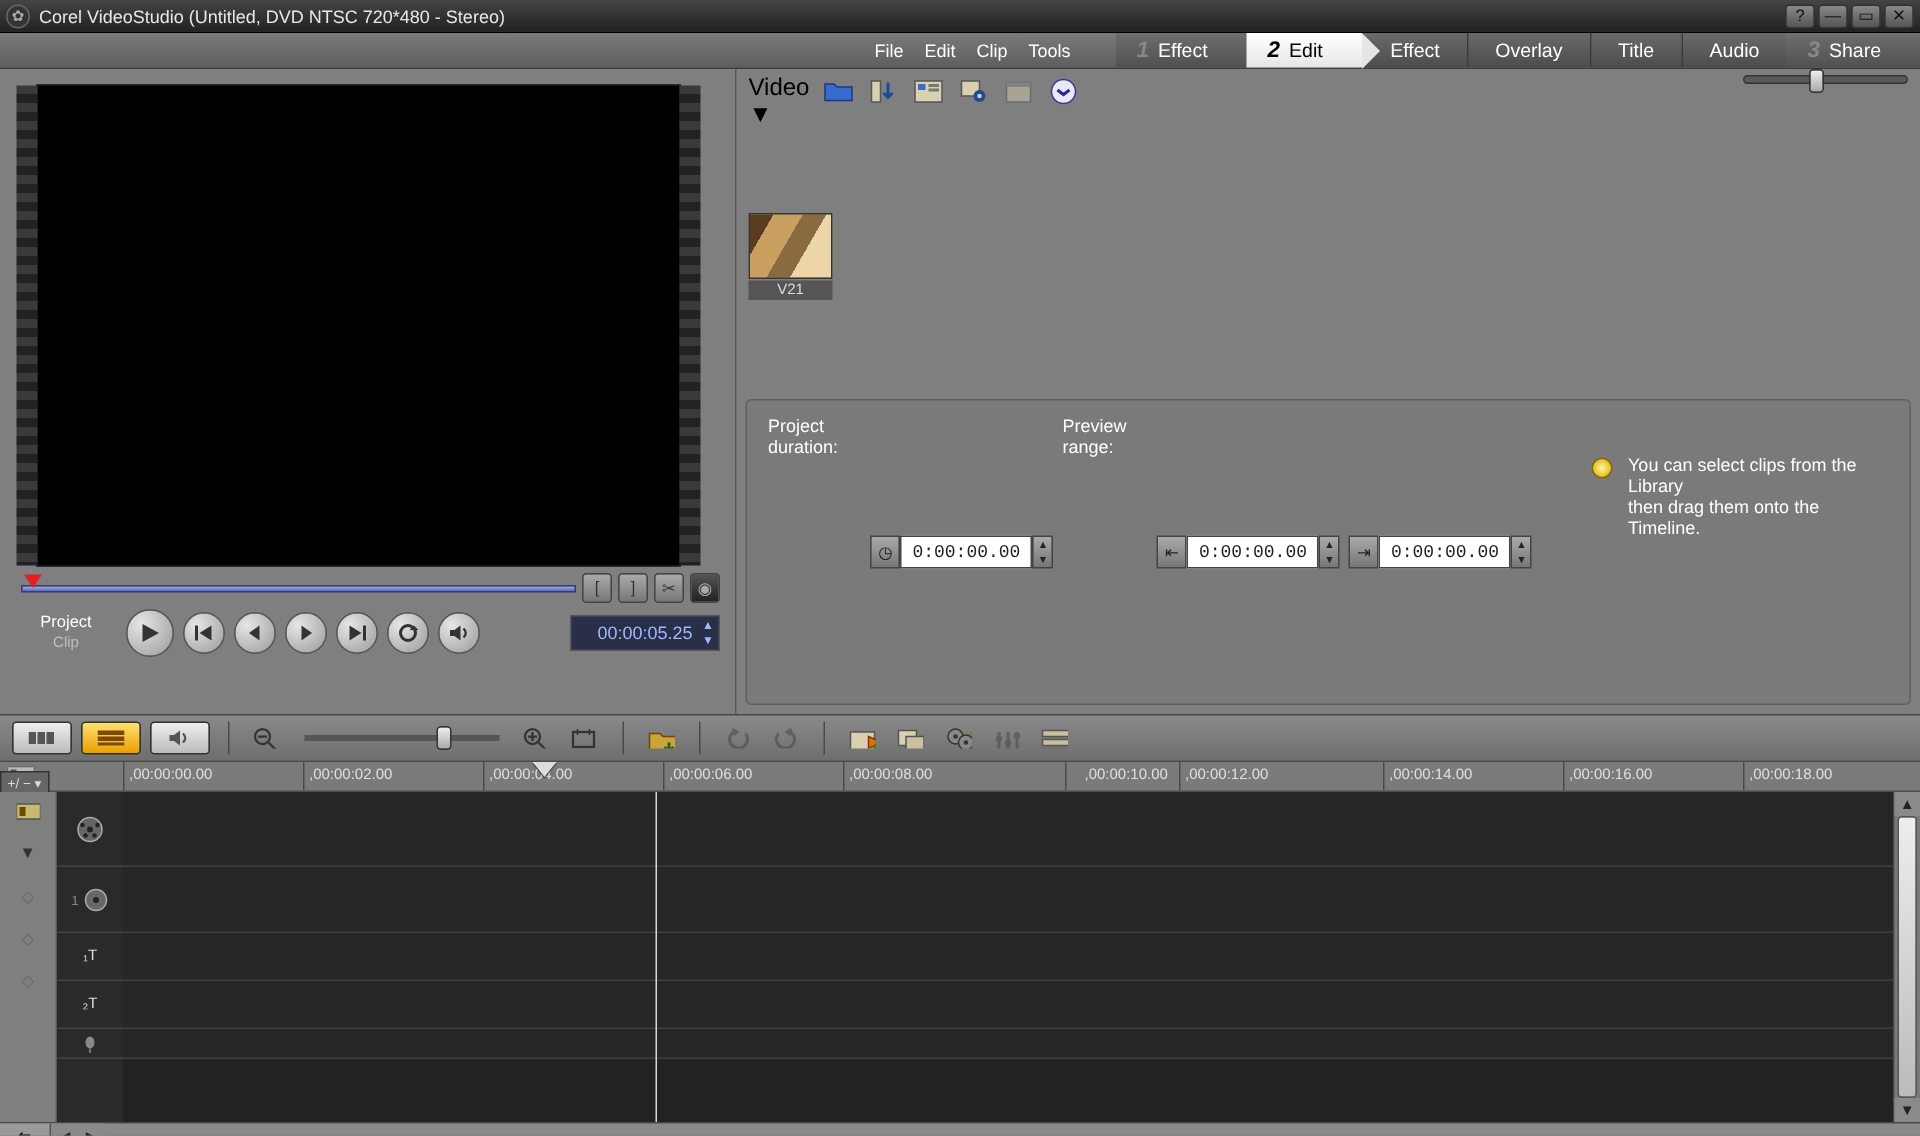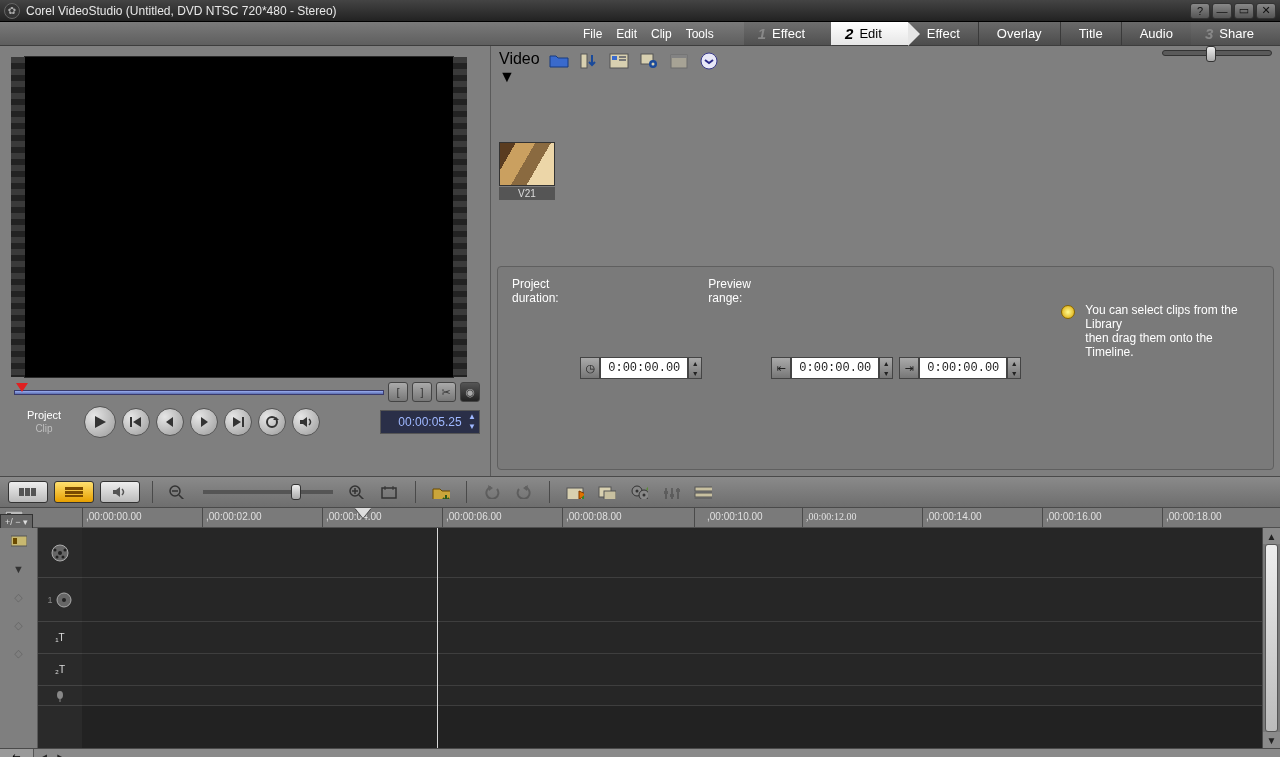--- a/index.html
+++ b/index.html
@@ -443,22 +443,22 @@
             <rect x="2" y="6" width="4" height="3" fill="#555"></rect>
           </svg>
         </div>
     </div>
     <div class="ticks" id="ruler-ticks">
         <div class="tick" style="left: 0px;">,00:00:00.00</div>
         <div class="tick" style="left: 120px;">,00:00:02.00</div>
         <div class="tick" style="left: 240px;">,00:00:04.00</div>
         <div class="tick" style="left: 360px;">,00:00:06.00</div>
         <div class="tick" style="left: 480px;">,00:00:08.00</div>
-        <div class="tick" style="left: 612px; padding-left: 12px;">,00:00:10.00</div>
-        <div class="tick" style="left: 720px; font-family: Liberation Serif, serif;">,00:00:12.00</div>
+        <div class="tick" style="left: 628px; padding-left: 12px;">,00:00:10.00</div>
+        <div class="tick" style="left: 704px;">,00:00:12.00</div>
         <div class="tick" style="left: 840px;">,00:00:14.00</div>
         <div class="tick" style="left: 960px;">,00:00:16.00</div>
         <div class="tick" style="left: 1080px;">,00:00:18.00</div>
       </div>
     <div class="cursor">
         <div class="head"></div>
       </div>
   </div>
 
   <div class="tracks-wrap">

